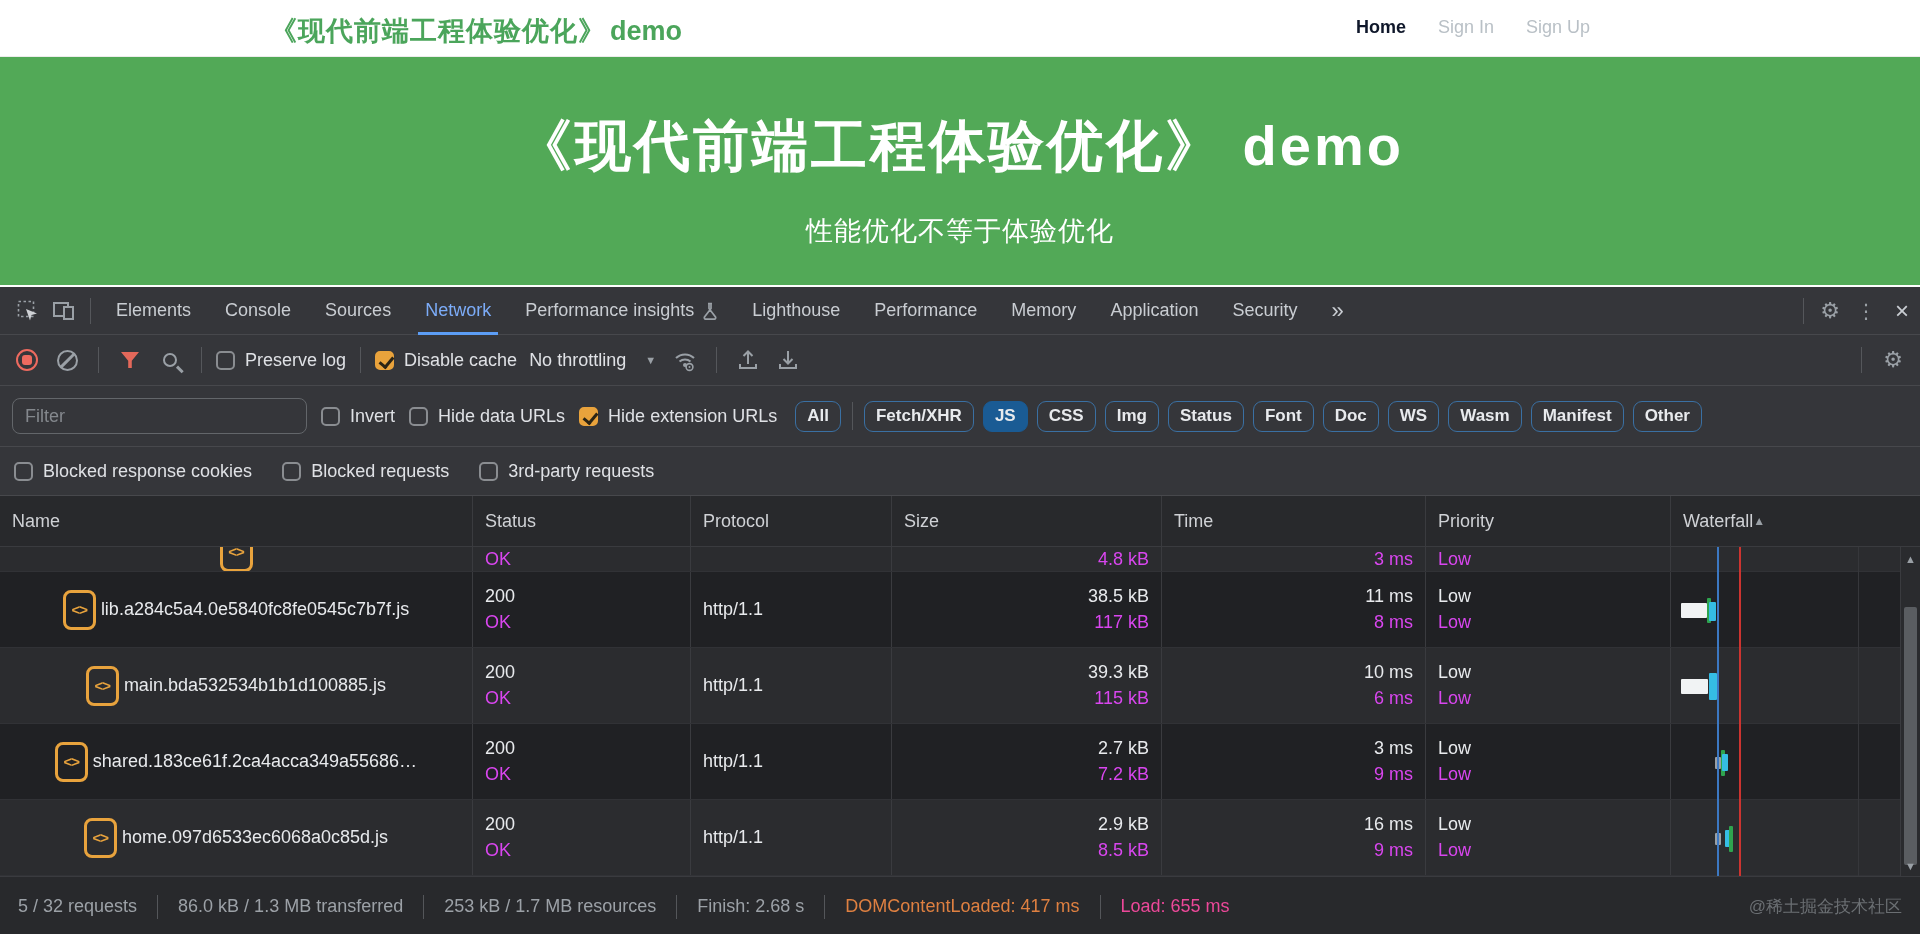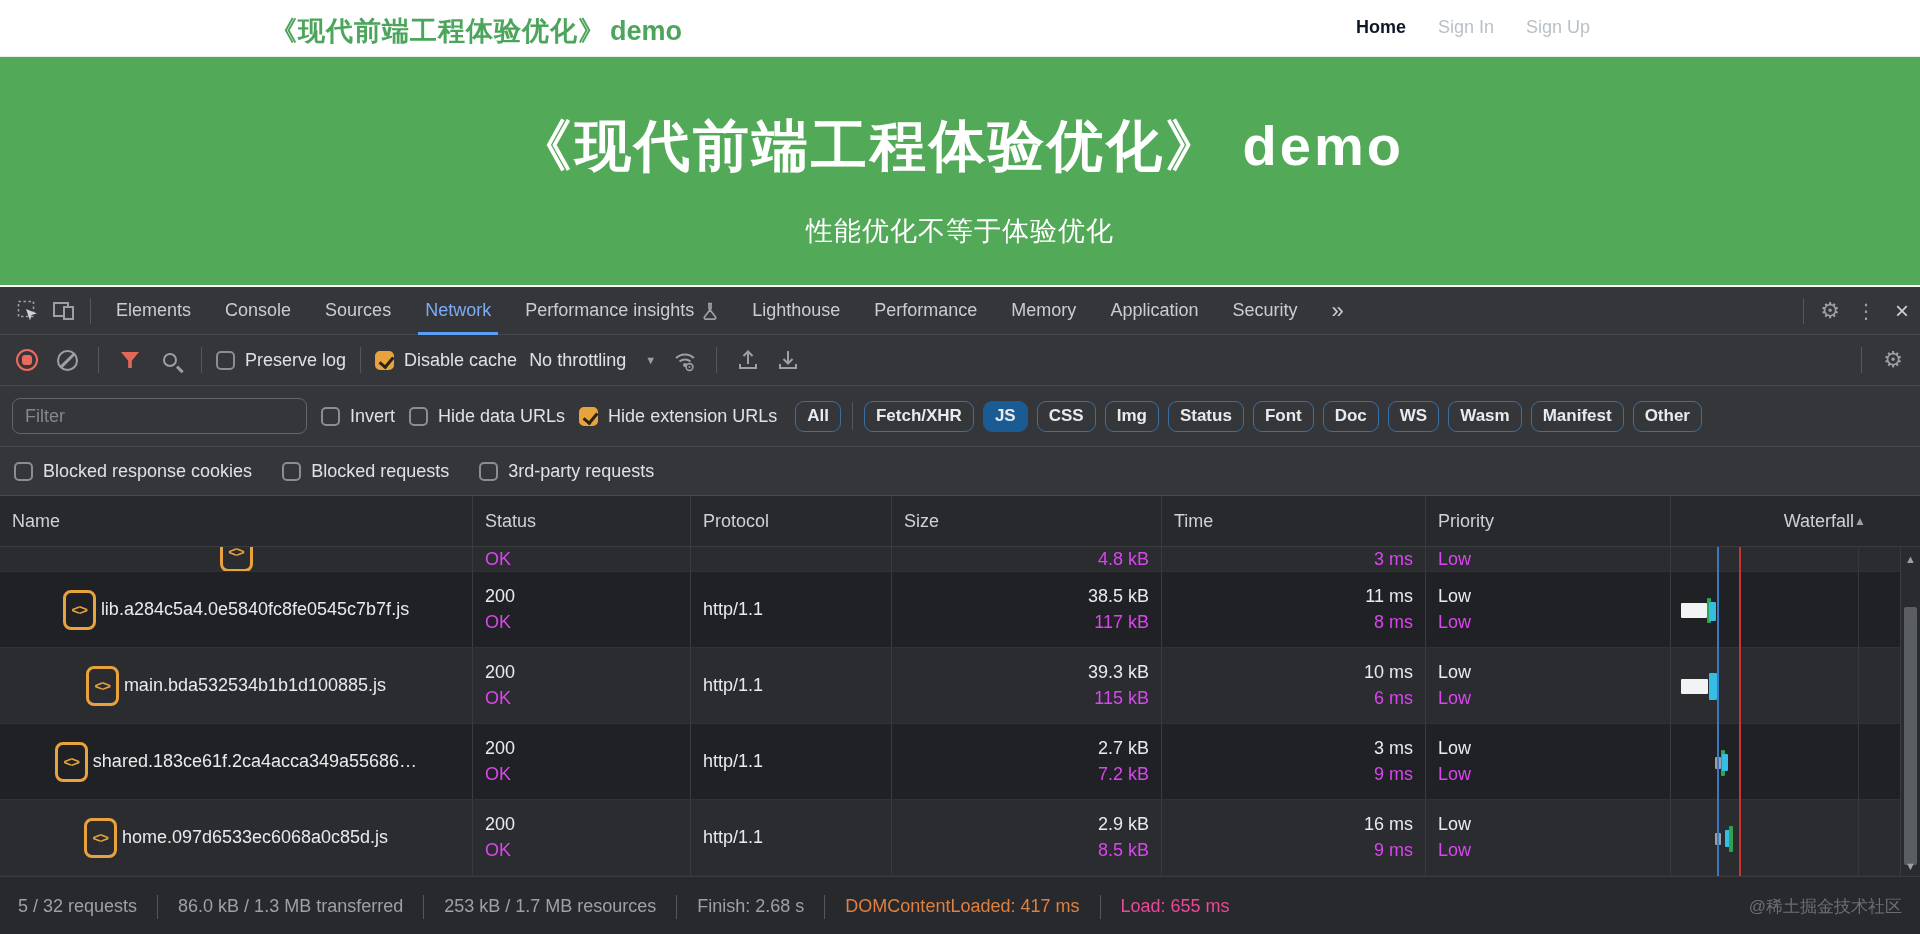--- a/index.html
+++ b/index.html
@@ -70,21 +70,21 @@
   .pill-div { width:1px; height:28px; background:#54565a; margin:0 2px; }
 
   
   .dt-checkrow { height:49px; padding:0 14px; gap:30px; }
 
   
   .dt-table { flex:1; display:flex; flex-direction:column; position:relative; background:#202124; }
   .tgrid { display:grid; grid-template-columns:473px 218px 201px 270px 264px 245px 1fr; }
   .thead { height:51px; background:#28292c; border-bottom:1px solid #3a3b3f; flex:0 0 auto; }
   .th { display:flex; align-items:center; padding:0 12px; font-size:18px; color:#cfd1d5; border-right:1px solid #3a3b3f; }
-  .th:last-child { border-right:none; justify-content:flex-end; }
+  .th:last-child { border-right:none; justify-content:flex-start; }
   .sort-asc { font-size:12px; color:#9aa0a6; margin-right:42px; }
   .tbody { position:relative; flex:1; overflow:hidden; }
   .trow { border-bottom:1px solid #313236; }
   .trow.dark { background:#202124; } .trow.light { background:#2b2c2f; }
   .trow .td { border-right:1px solid #3a3b3f; padding:0 12px; display:flex; flex-direction:column; justify-content:center; gap:5px; font-size:18px; overflow:hidden; white-space:nowrap; }
   .trow .td:last-child { border-right:none; }
   .td.num { align-items:flex-end; }
   .main-val { color:#e8eaed; } .sub-val { color:#d946ef; }
   .row-h { height:76px; }
   .partial-row { height:25px; }

